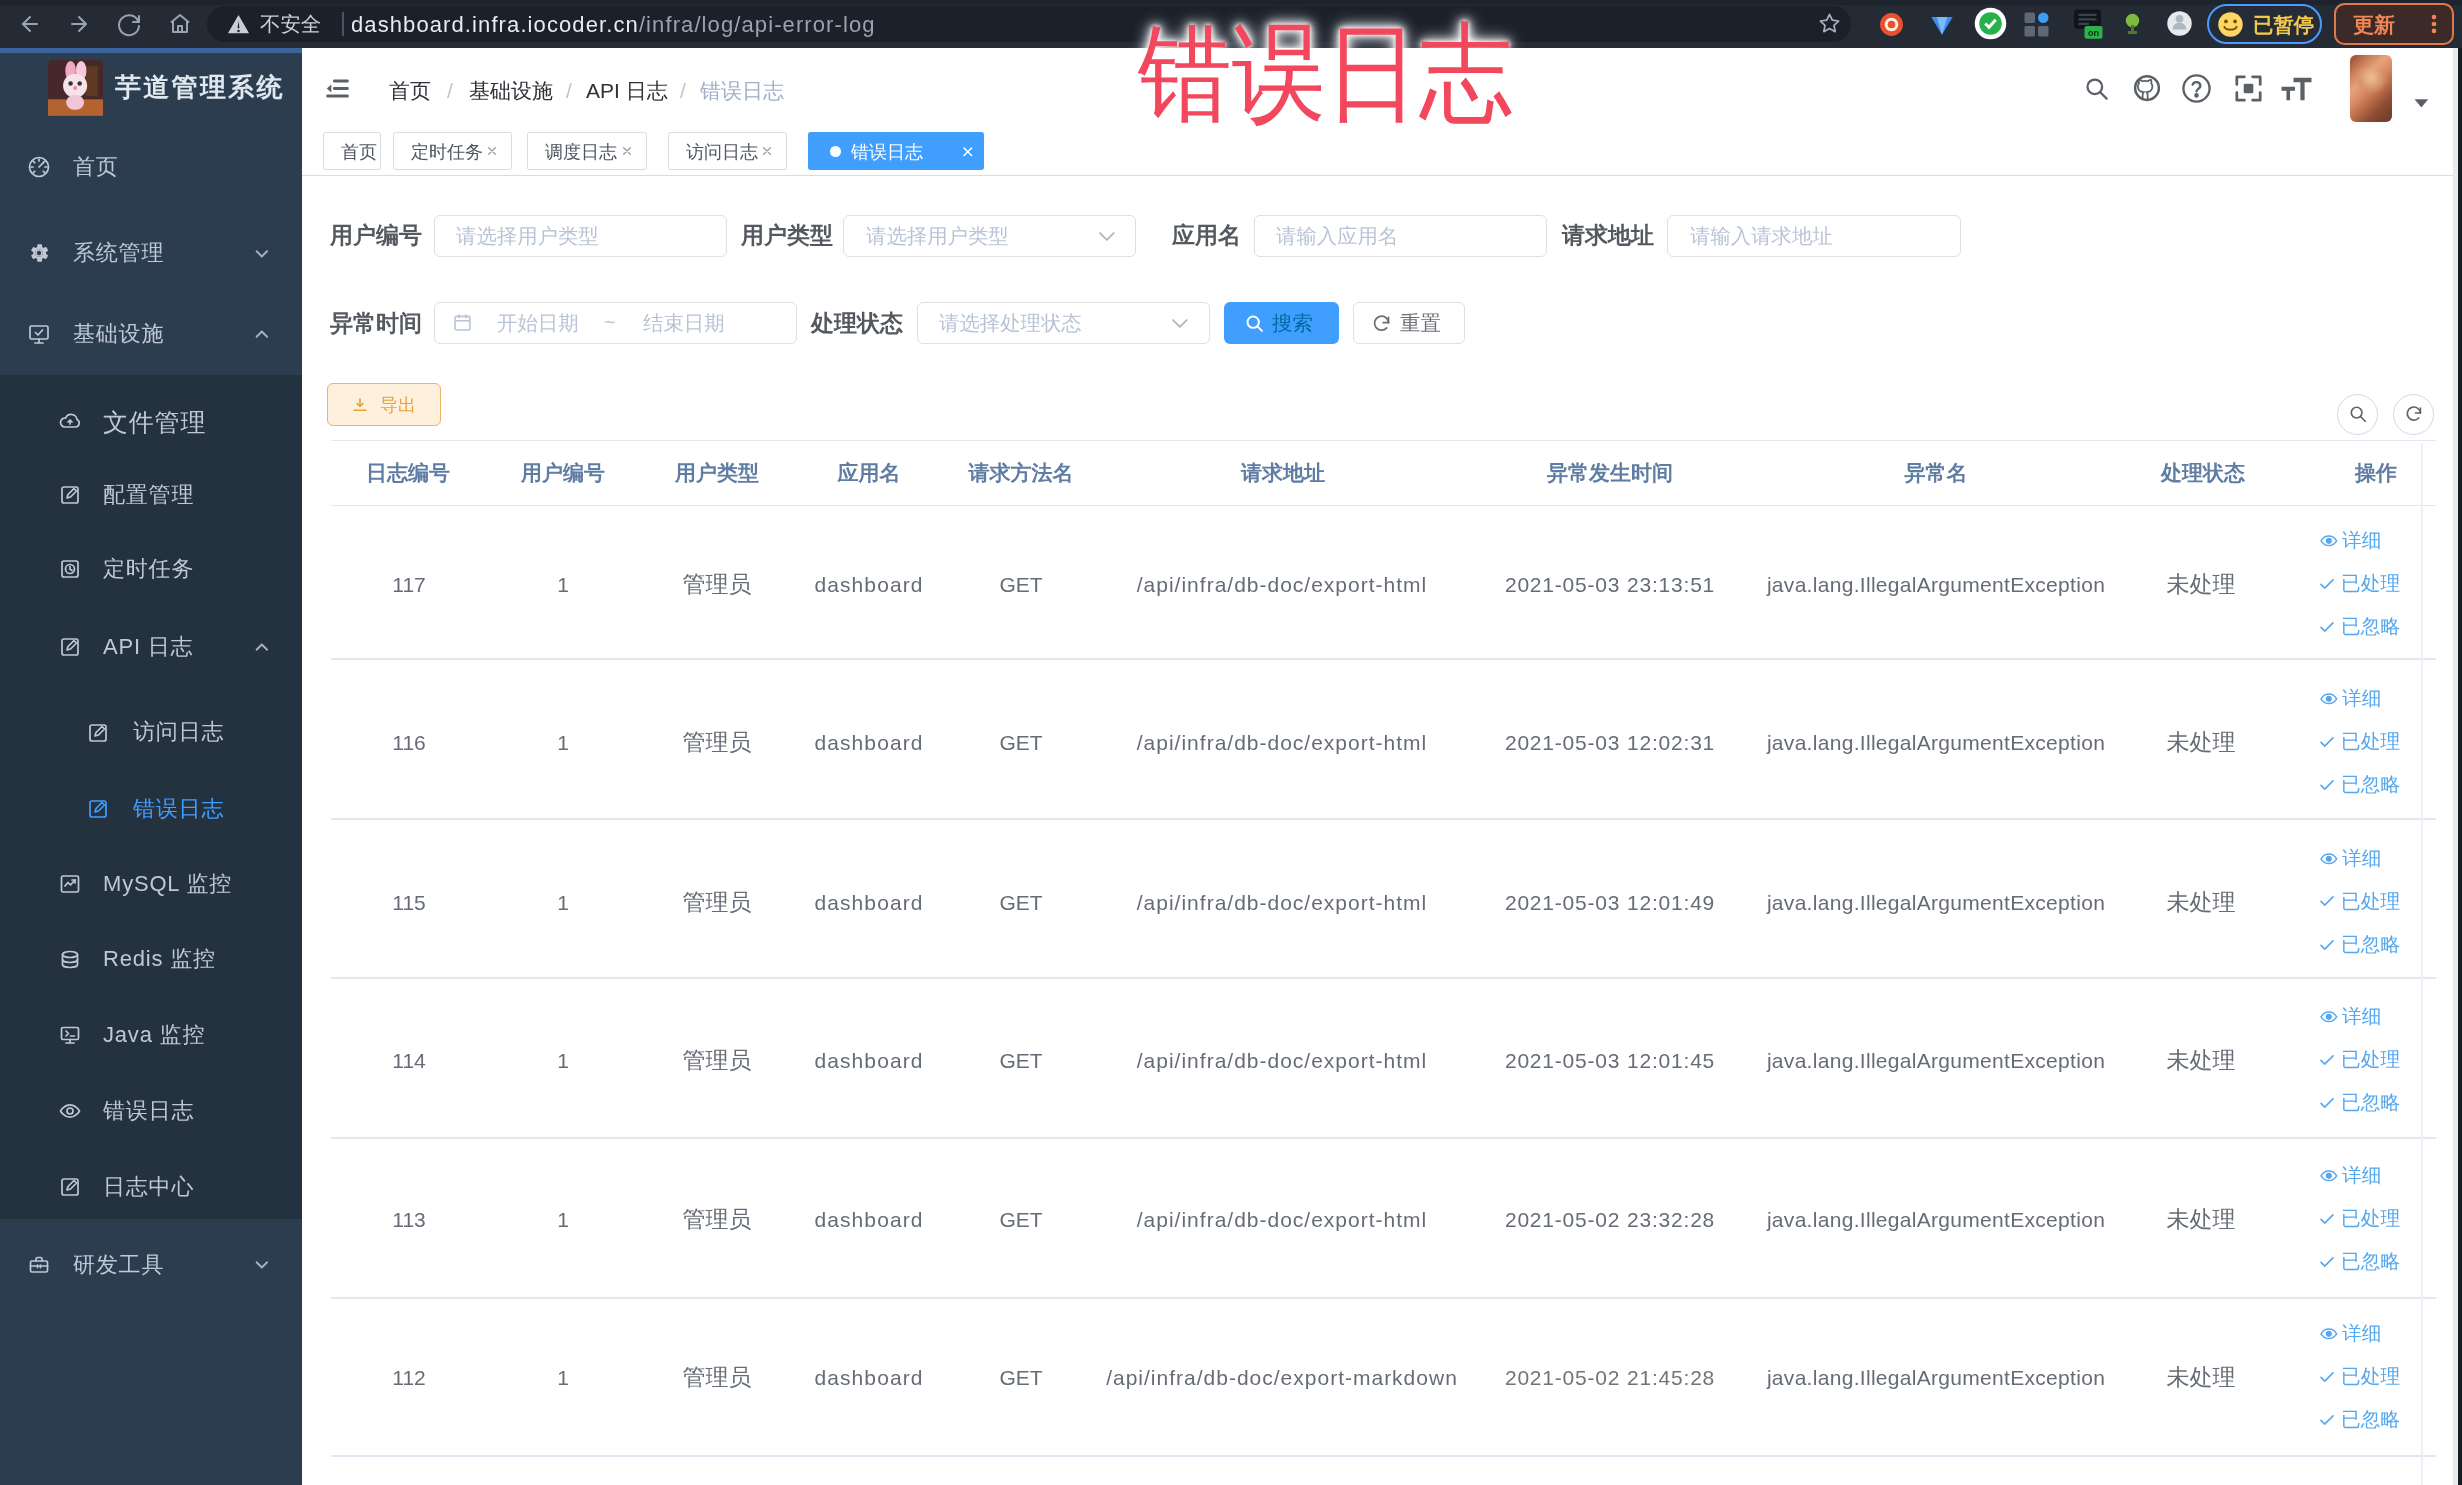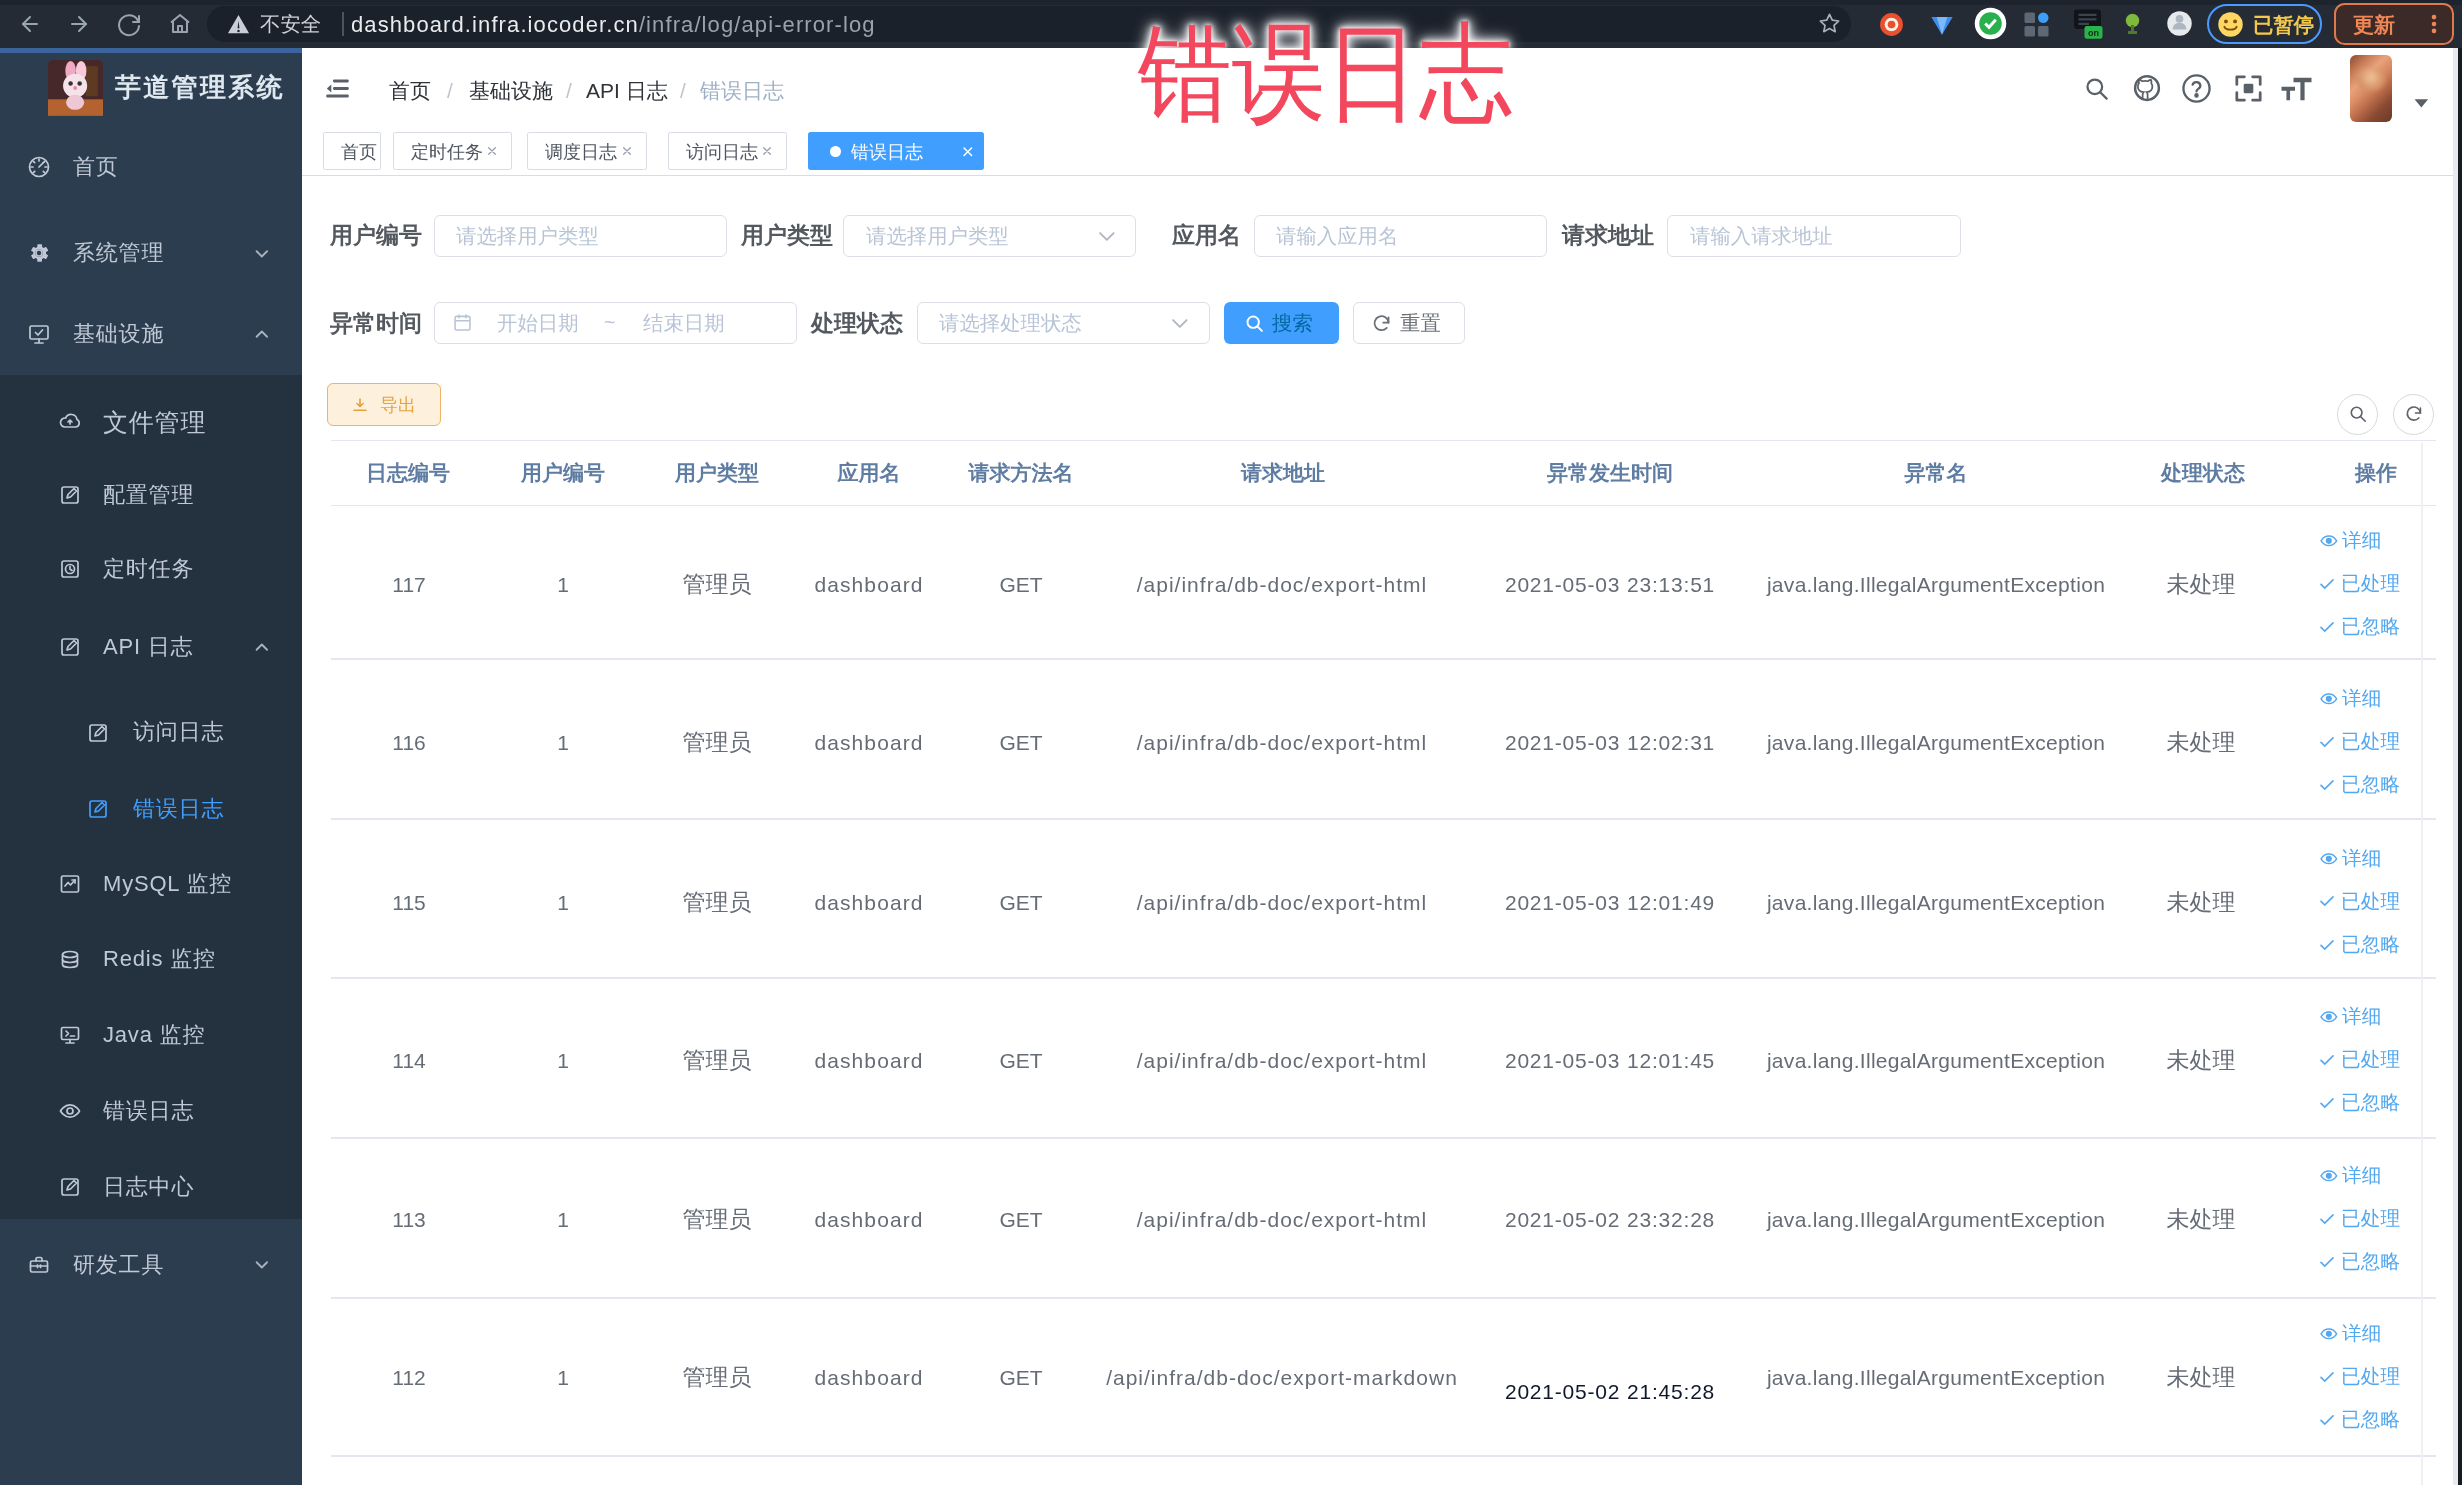--- a/index.html
+++ b/index.html
@@ -397,21 +397,21 @@
   </svg><div class="a" style="left:2341px;top:1209px;font-size:19.7px;color:#54a8f0;font-weight:400;white-space:nowrap;line-height:1;">已处理</div>
 <svg class="a" style="left:2318px;top:1253px" width="18" height="18" viewBox="0 0 24 24" fill="none" stroke="#54a8f0" stroke-width="2.2" stroke-linecap="round">
     <path d="M4 12.5l5 5L20 6.5"></path>
   </svg><div class="a" style="left:2341px;top:1252px;font-size:19.7px;color:#54a8f0;font-weight:400;white-space:nowrap;line-height:1;">已忽略</div>
 <div class="a" style="left:409px;top:1377px;transform:translate(-50%,-50%);font-size:21px;color:#666c76;font-weight:400;white-space:nowrap;line-height:1;">112</div>
 <div class="a" style="left:563px;top:1377px;transform:translate(-50%,-50%);font-size:21px;color:#666c76;font-weight:400;white-space:nowrap;line-height:1;">1</div>
 <div class="a" style="left:717px;top:1377px;transform:translate(-50%,-50%);font-size:23px;color:#666c76;font-weight:400;white-space:nowrap;line-height:1;">管理员</div>
 <div class="a" style="left:869px;top:1377px;transform:translate(-50%,-50%);font-size:21px;color:#666c76;font-weight:400;white-space:nowrap;line-height:1;letter-spacing:1.1px;">dashboard</div>
 <div class="a" style="left:1021px;top:1377px;transform:translate(-50%,-50%);font-size:21px;color:#666c76;font-weight:400;white-space:nowrap;line-height:1;">GET</div>
 <div class="a" style="left:1282px;top:1377px;transform:translate(-50%,-50%);font-size:21px;color:#666c76;font-weight:400;white-space:nowrap;line-height:1;letter-spacing:1px;">/api/infra/db-doc/export-markdown</div>
-<div class="a" style="left:1610px;top:1377px;transform:translate(-50%,-50%);font-size:21px;color:#0f172a;font-weight:400;white-space:nowrap;line-height:1;letter-spacing:0.8px;margin-top:14px;">2021-05-02 21:45:28</div>
+<div class="a" style="left:1610px;top:1377px;transform:translate(-50%,-50%);font-size:21px;color:#737373;font-weight:400;white-space:nowrap;line-height:1;letter-spacing:0.8px;">2021-05-02 21:45:28</div>
 <div class="a" style="left:1936px;top:1377px;transform:translate(-50%,-50%);font-size:21px;color:#666c76;font-weight:400;white-space:nowrap;line-height:1;letter-spacing:0.3px;">java.lang.IllegalArgumentException</div>
 <div class="a" style="left:2201px;top:1377px;transform:translate(-50%,-50%);font-size:23px;color:#666c76;font-weight:400;white-space:nowrap;line-height:1;">未处理</div>
 <svg class="a" style="left:2319px;top:1324px" width="19.7" height="19.7" viewBox="0 0 24 24" fill="none" stroke="#54a8f0" stroke-width="1.8">
     <path d="M2.5 12S6 6.2 12 6.2 21.5 12 21.5 12 18 17.8 12 17.8 2.5 12 2.5 12z"></path>
     <circle cx="12" cy="12" r="2.8" fill="#54a8f0"></circle>
   </svg><div class="a" style="left:2342px;top:1324px;font-size:19.7px;color:#54a8f0;font-weight:400;white-space:nowrap;line-height:1;">详细</div>
 <svg class="a" style="left:2318px;top:1368px" width="18" height="18" viewBox="0 0 24 24" fill="none" stroke="#54a8f0" stroke-width="2.2" stroke-linecap="round">
     <path d="M4 12.5l5 5L20 6.5"></path>
   </svg><div class="a" style="left:2341px;top:1367px;font-size:19.7px;color:#54a8f0;font-weight:400;white-space:nowrap;line-height:1;">已处理</div>
 <svg class="a" style="left:2318px;top:1411px" width="18" height="18" viewBox="0 0 24 24" fill="none" stroke="#54a8f0" stroke-width="2.2" stroke-linecap="round">

